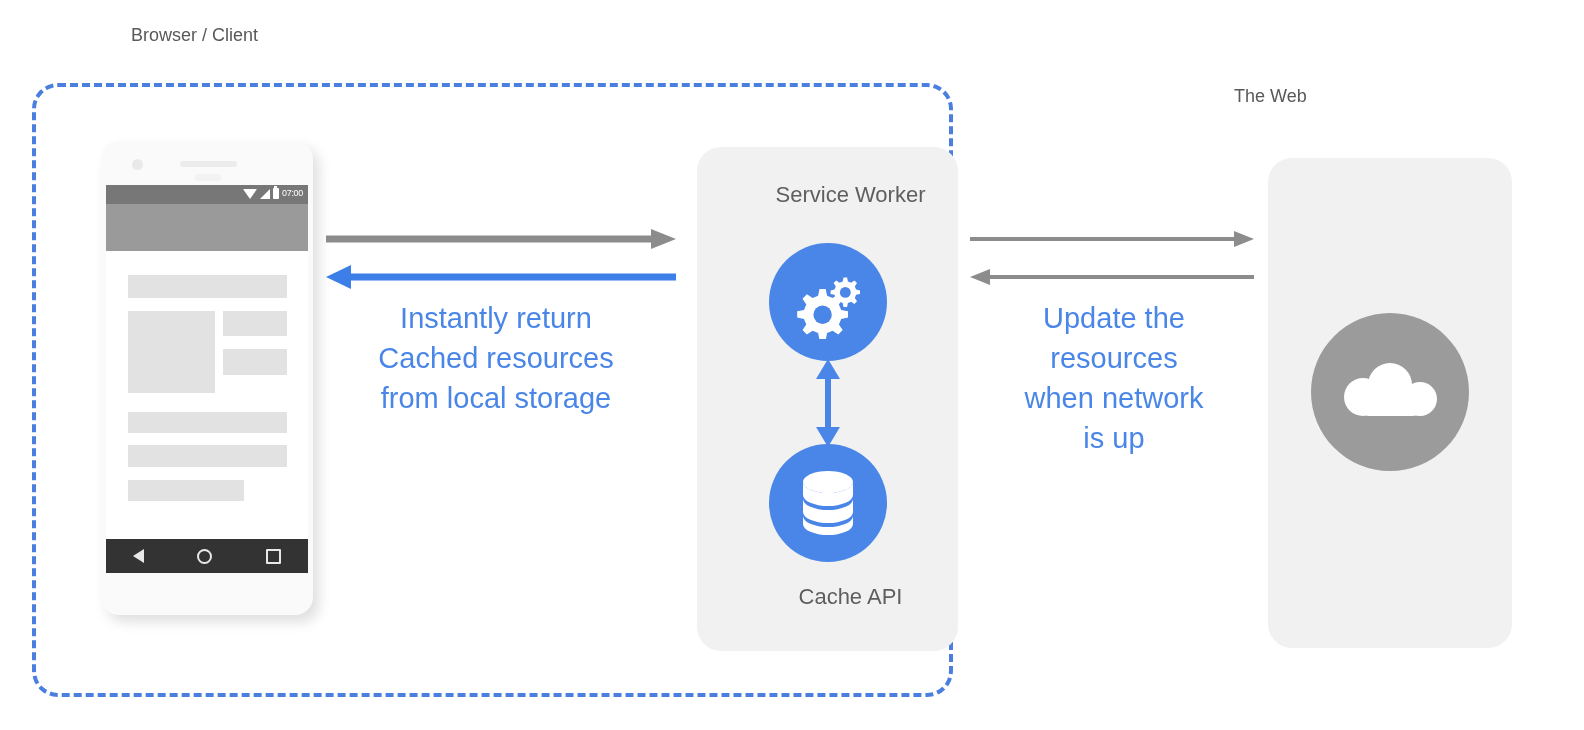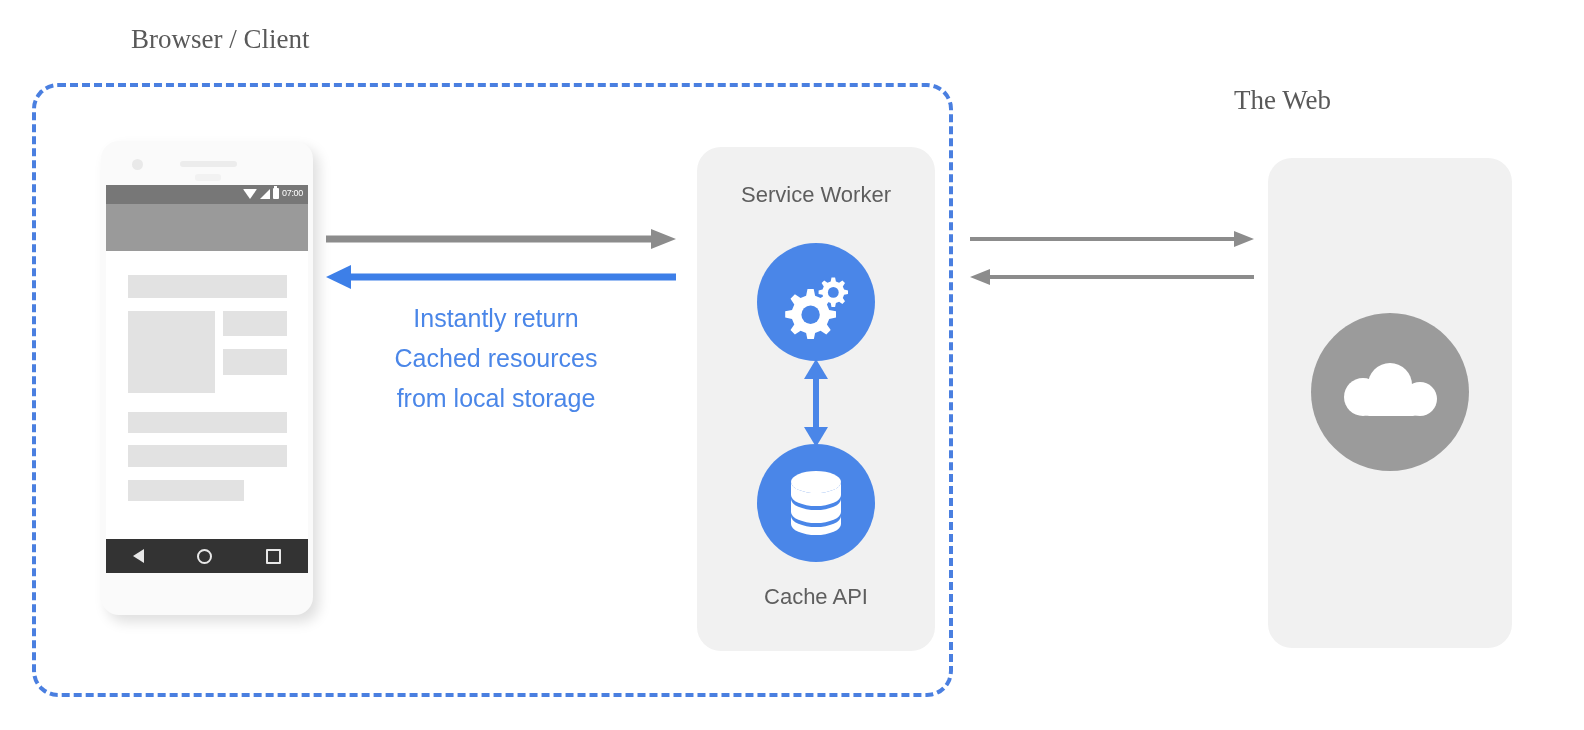--- a/index.html
+++ b/index.html
@@ -20,24 +20,24 @@
     background: #ffffff;
   }
 
   
   .abs { position: absolute; }
 
   
   .title-text {
     position: absolute;
     color: #595959;
-    font-size: 27px;
+    font-size: 18px;
     line-height: 1;
     white-space: nowrap;
-    font-family: Liberation Serif, serif;
+    font-family: Liberation Sans, sans-serif;
     text-align: right;
   }
   #browser-title { left: 131px; top: 26px; }
   #web-title { left: 1234px; top: 87px; }
 
   
   #client-boundary {
     left: 32px;
     top: 83px;
     width: 921px;
@@ -173,21 +173,21 @@
     border: 2px solid #e8e8e8;
     border-radius: 1px;
   }
 
   
   .panel-card {
     position: absolute;
     background: #f1f1f1;
     border-radius: 24px;
   }
-  #sw-card { left: 697px; top: 147px; width: 238px; height: 504px; }
+  #sw-card { left: 697px; top: 147px; width: 238px; height: 504px; padding-left: 23px; }
   #web-card { left: 1268px; top: 158px; width: 244px; height: 490px; }
 
   .card-label {
     position: absolute;
     width: 100%;
     text-align: center;
     color: #5e5e5e;
     font-size: 22px;
     line-height: 1;
     font-family: "Liberation Sans", sans-serif;
@@ -233,21 +233,21 @@
 
   
   .arrow-svg { position: absolute; }
   #arrows-left { left: 326px; top: 228px; width: 350px; height: 62px; }
   #arrows-right { left: 970px; top: 228px; width: 284px; height: 62px; }
 
   
   .caption {
     position: absolute;
     color: #4a86e8;
-    font-size: 25px;
+    font-size: 29px;
     line-height: 40px;
     text-align: center;
     font-family: "Liberation Sans", sans-serif;
     white-space: pre-line;
   }
   #caption-left { left: 345px; top: 298px; width: 302px; }
   #caption-right { left: 1000px; top: 298px; width: 228px; }
 </style>
 </head>
 <body>
@@ -360,14 +360,18 @@
           <circle cx="82" cy="38" r="17"></circle>
           <rect x="22" y="36" width="62" height="19" rx="9"></rect>
         </g>
       </svg>
     </div>
   </div>
 
   <div class="caption" id="caption-left">Instantly return
 Cached resources
 from local storage</div>
+  <div class="caption" id="caption-right">Update the
+resources
+when network
+is up</div>
 
 </div>
 
 </body></html>

